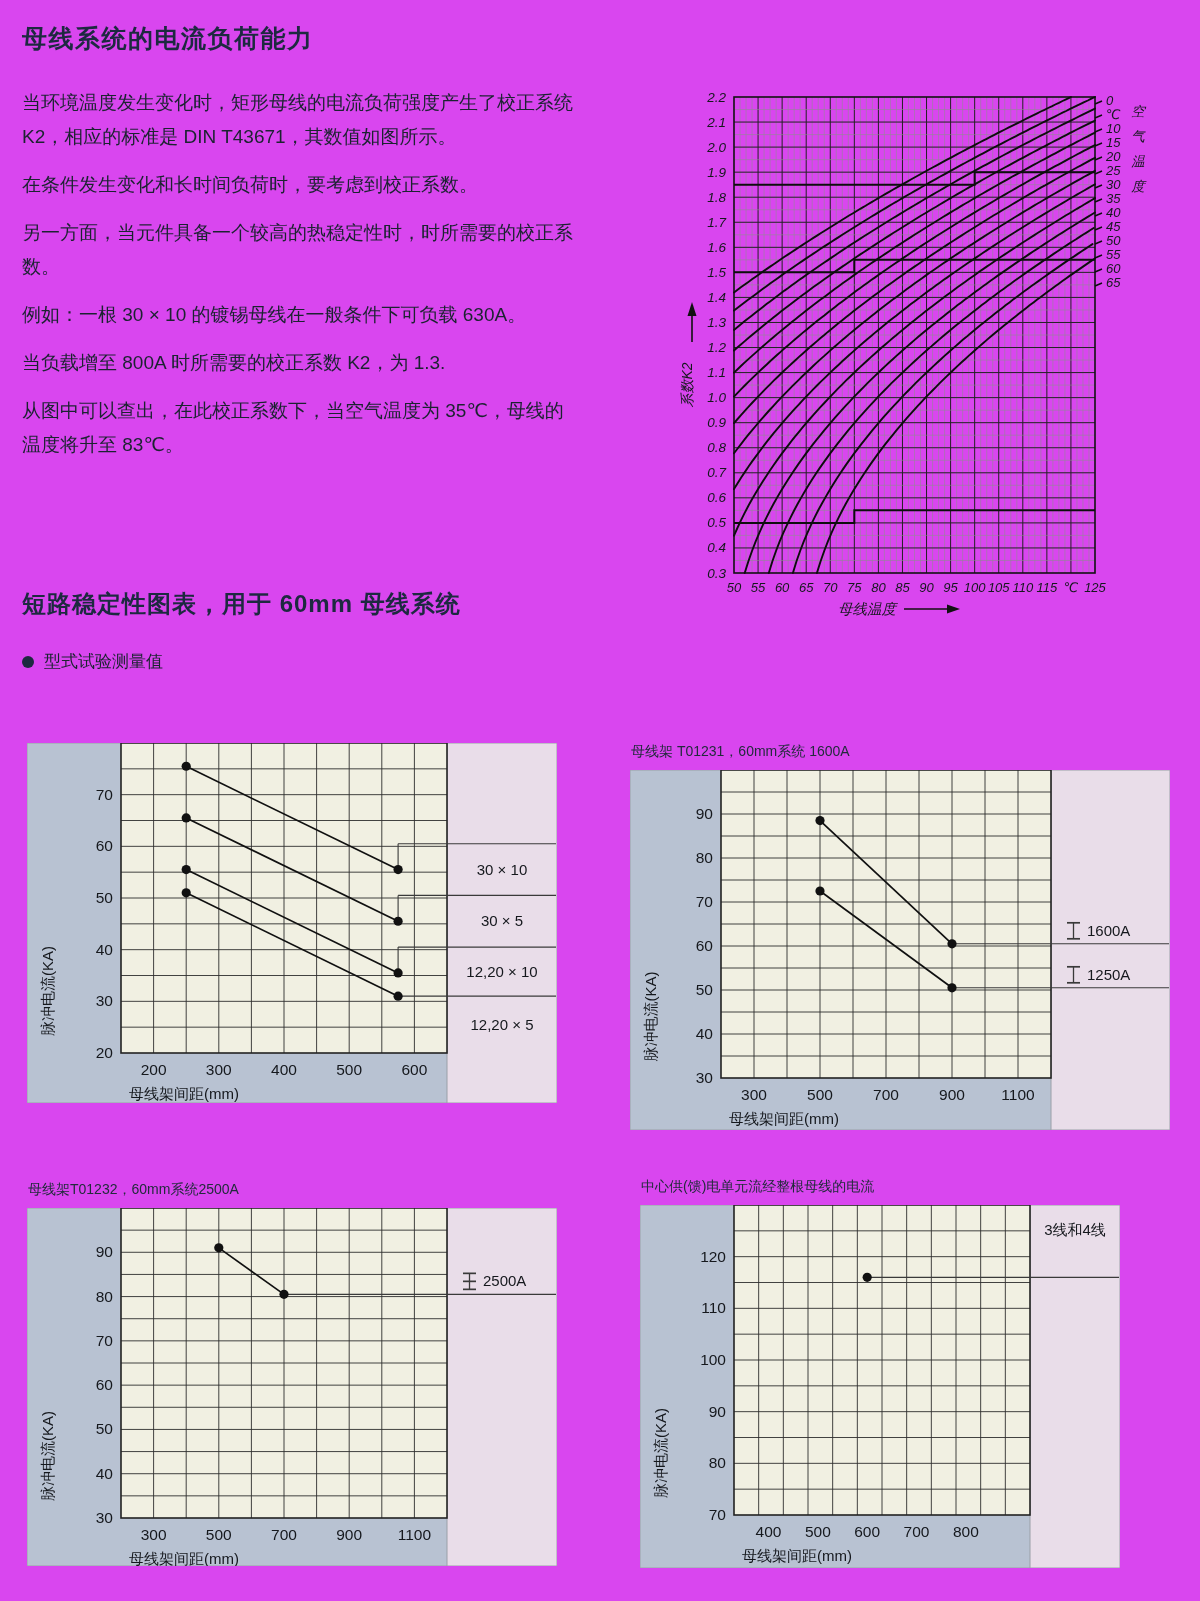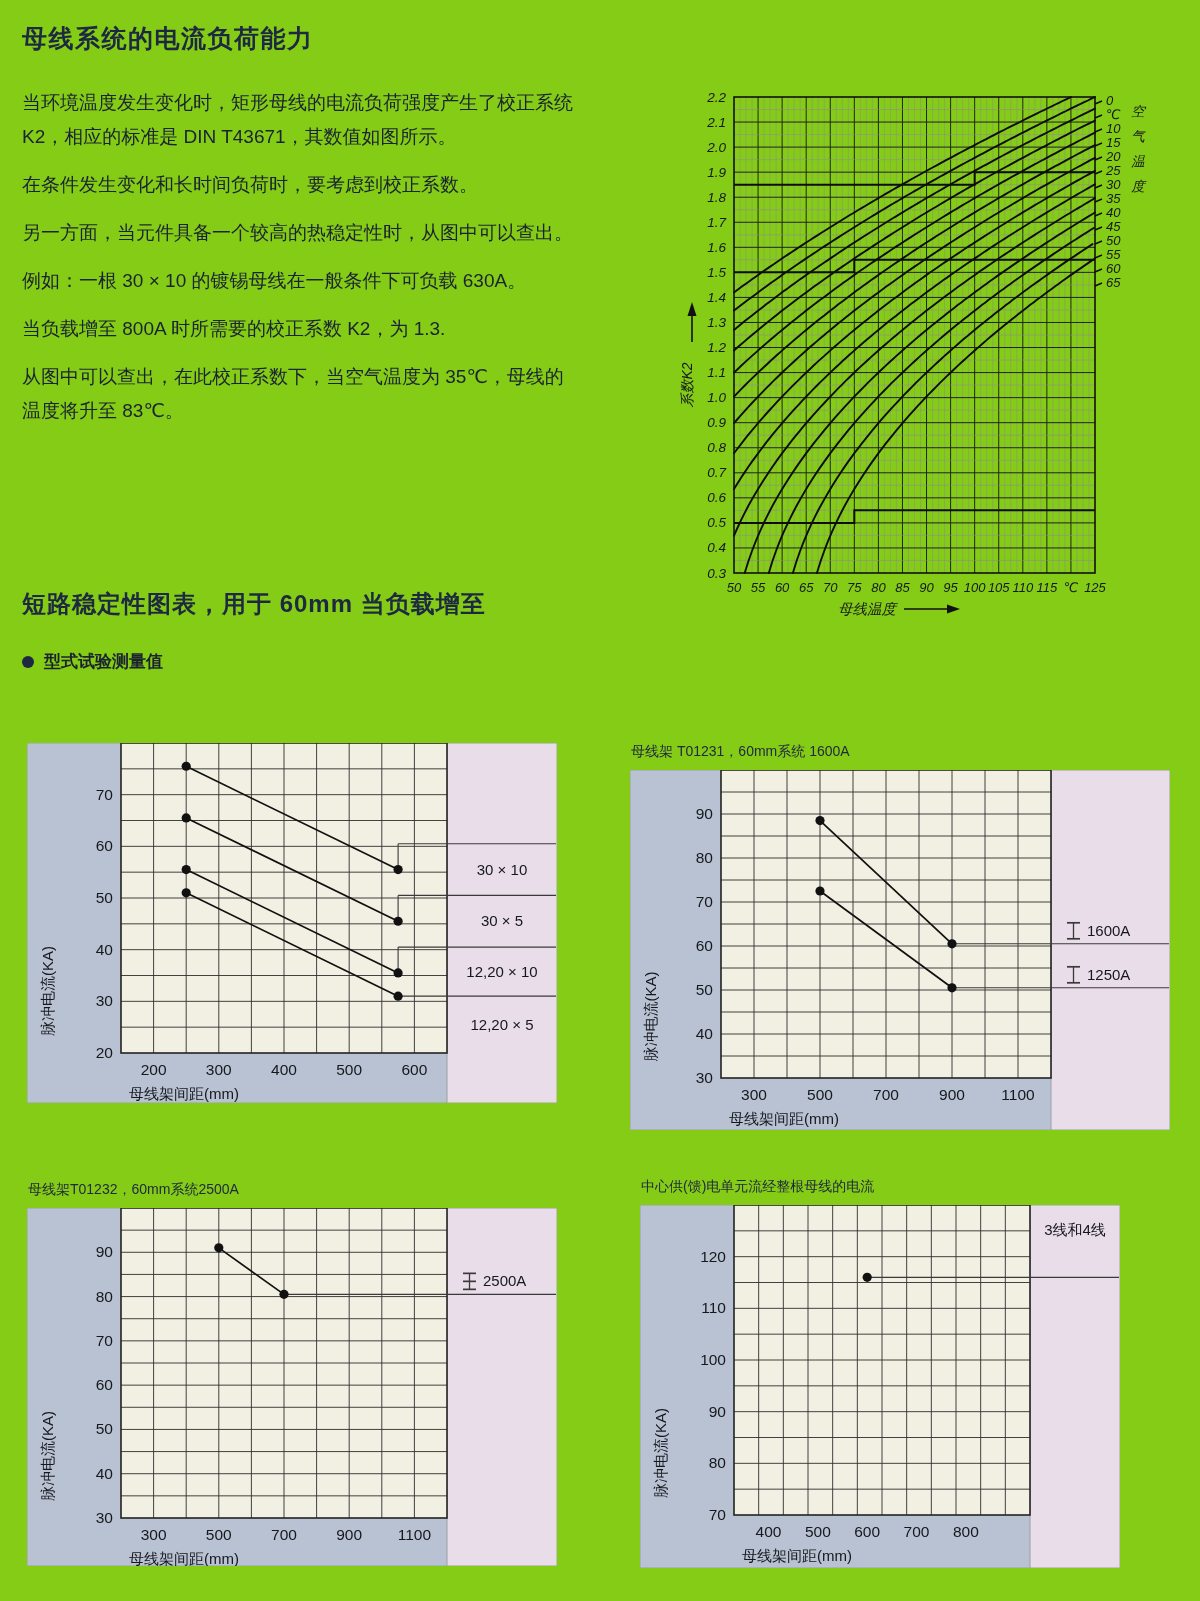--- a/index.html
+++ b/index.html
@@ -1,45 +1,45 @@
 <!DOCTYPE html>
 <html><head>
 <meta charset="utf-8">
 <style>
   html,body{margin:0;padding:0;background:#ffffff;}
-  .page{position:relative;width:1200px;height:1601px;background:#84cc16;overflow:hidden;
+  .page{position:relative;width:1200px;height:1601px;background:#d946ef;overflow:hidden;
         font-family:"Liberation Sans","DejaVu Sans",sans-serif;color:#1c2433;}
   .h1{position:absolute;left:22px;top:22px;margin:0;font-size:25px;font-weight:600;
       color:#1d2940;letter-spacing:1.5px;}
   .intro{position:absolute;left:22px;top:86px;width:560px;}
   .intro p{margin:0 0 14px 0;font-size:19px;line-height:34px;color:#1b2330;}
   .k2wrap{position:absolute;left:652px;top:80px;font-style:italic;}
   .h2{position:absolute;left:22px;top:588px;margin:0;font-size:24px;font-weight:600;
       color:#1d2940;letter-spacing:1px;}
   .bullet{position:absolute;left:22px;top:650px;display:flex;align-items:center;gap:10px;
-      font-size:17px;font-weight:700;color:#1b2330;}
+      font-size:17px;font-weight:400;color:#1b2330;}
   .bullet .dot{width:12px;height:12px;border-radius:50%;background:#1d2940;flex:0 0 auto;}
   .chart-block{position:absolute;}
   .chart-block .ct{font-size:14px;color:#222b3c;margin:0 0 9px 1px;white-space:nowrap;}
   .cb1{left:27px;top:743px;}
   .cb2{left:630px;top:743px;}
   .cb3{left:27px;top:1181px;}
   .cb4{left:628px;top:1178px;padding-left:12px;}
 </style>
 </head>
 <body>
 
 <div class="page">
 
   <h1 class="h1">母线系统的电流负荷能力</h1>
 
   <div class="intro" id="intro">
       <p>当环境温度发生变化时，矩形母线的电流负荷强度产生了校正系统 K2，相应的标准是 DIN T43671，其数值如图所示。</p>
       <p>在条件发生变化和长时间负荷时，要考虑到校正系数。</p>
-      <p>另一方面，当元件具备一个较高的热稳定性时，从图中可以查出。</p>
+      <p>另一方面，当元件具备一个较高的热稳定性时，时所需要的校正系数。</p>
       <p>例如：一根 30 × 10 的镀锡母线在一般条件下可负载 630A。</p>
       <p>当负载增至 800A 时所需要的校正系数 K2，为 1.3.</p>
       <p>从图中可以查出，在此校正系数下，当空气温度为 35℃，母线的温度将升至 83℃。</p>
     </div>
 
   <div class="k2wrap">
     <svg id="k2svg" width="548" height="548" viewBox="0 0 548 548">
         <line x1="88.01666666666667" y1="17" x2="88.01666666666667" y2="493" stroke="#8d8d8d" stroke-width="0.55"></line>
         <line x1="94.03333333333333" y1="17" x2="94.03333333333333" y2="493" stroke="#8d8d8d" stroke-width="0.55"></line>
         <line x1="100.05" y1="17" x2="100.05" y2="493" stroke="#8d8d8d" stroke-width="0.55"></line>
@@ -224,21 +224,21 @@
         <text x="454" y="193" font-size="13" text-anchor="start" fill="#15181d" font-family="&quot;Liberation Sans&quot;,&quot;DejaVu Sans&quot;,sans-serif">60</text>
         <line x1="443" y1="206" x2="450" y2="203" stroke="#0d0d0d" stroke-width="1.4"></line>
         <text x="454" y="207" font-size="13" text-anchor="start" fill="#15181d" font-family="&quot;Liberation Sans&quot;,&quot;DejaVu Sans&quot;,sans-serif">65</text>
         <text x="486" y="36" font-size="13.5" text-anchor="middle" fill="#15181d" font-family="&quot;Liberation Sans&quot;,&quot;DejaVu Sans&quot;,sans-serif">空</text>
         <text x="486" y="61" font-size="13.5" text-anchor="middle" fill="#15181d" font-family="&quot;Liberation Sans&quot;,&quot;DejaVu Sans&quot;,sans-serif">气</text>
         <text x="486" y="86" font-size="13.5" text-anchor="middle" fill="#15181d" font-family="&quot;Liberation Sans&quot;,&quot;DejaVu Sans&quot;,sans-serif">温</text>
         <text x="486" y="111" font-size="13.5" text-anchor="middle" fill="#15181d" font-family="&quot;Liberation Sans&quot;,&quot;DejaVu Sans&quot;,sans-serif">度</text>
       </svg>
   </div>
 
-  <h2 class="h2">短路稳定性图表，用于 60mm 当负载增至</h2>
+  <h2 class="h2">短路稳定性图表，用于 60mm 母线系统</h2>
 
   <div class="bullet">
     <span class="dot"></span>
     <span>型式试验测量值</span>
   </div>
 
   <div class="chart-block cb1">
     <svg class="pulse-svg" width="530" height="360" viewBox="0 0 530 360">
         <rect x="0" y="0" width="530" height="360" fill="#b8c2d2" stroke="#9aa0a8" stroke-width="1"></rect>
         <rect x="420" y="0" width="110" height="360" fill="#e9dde9" stroke="#9aa0a8" stroke-width="1"></rect>

